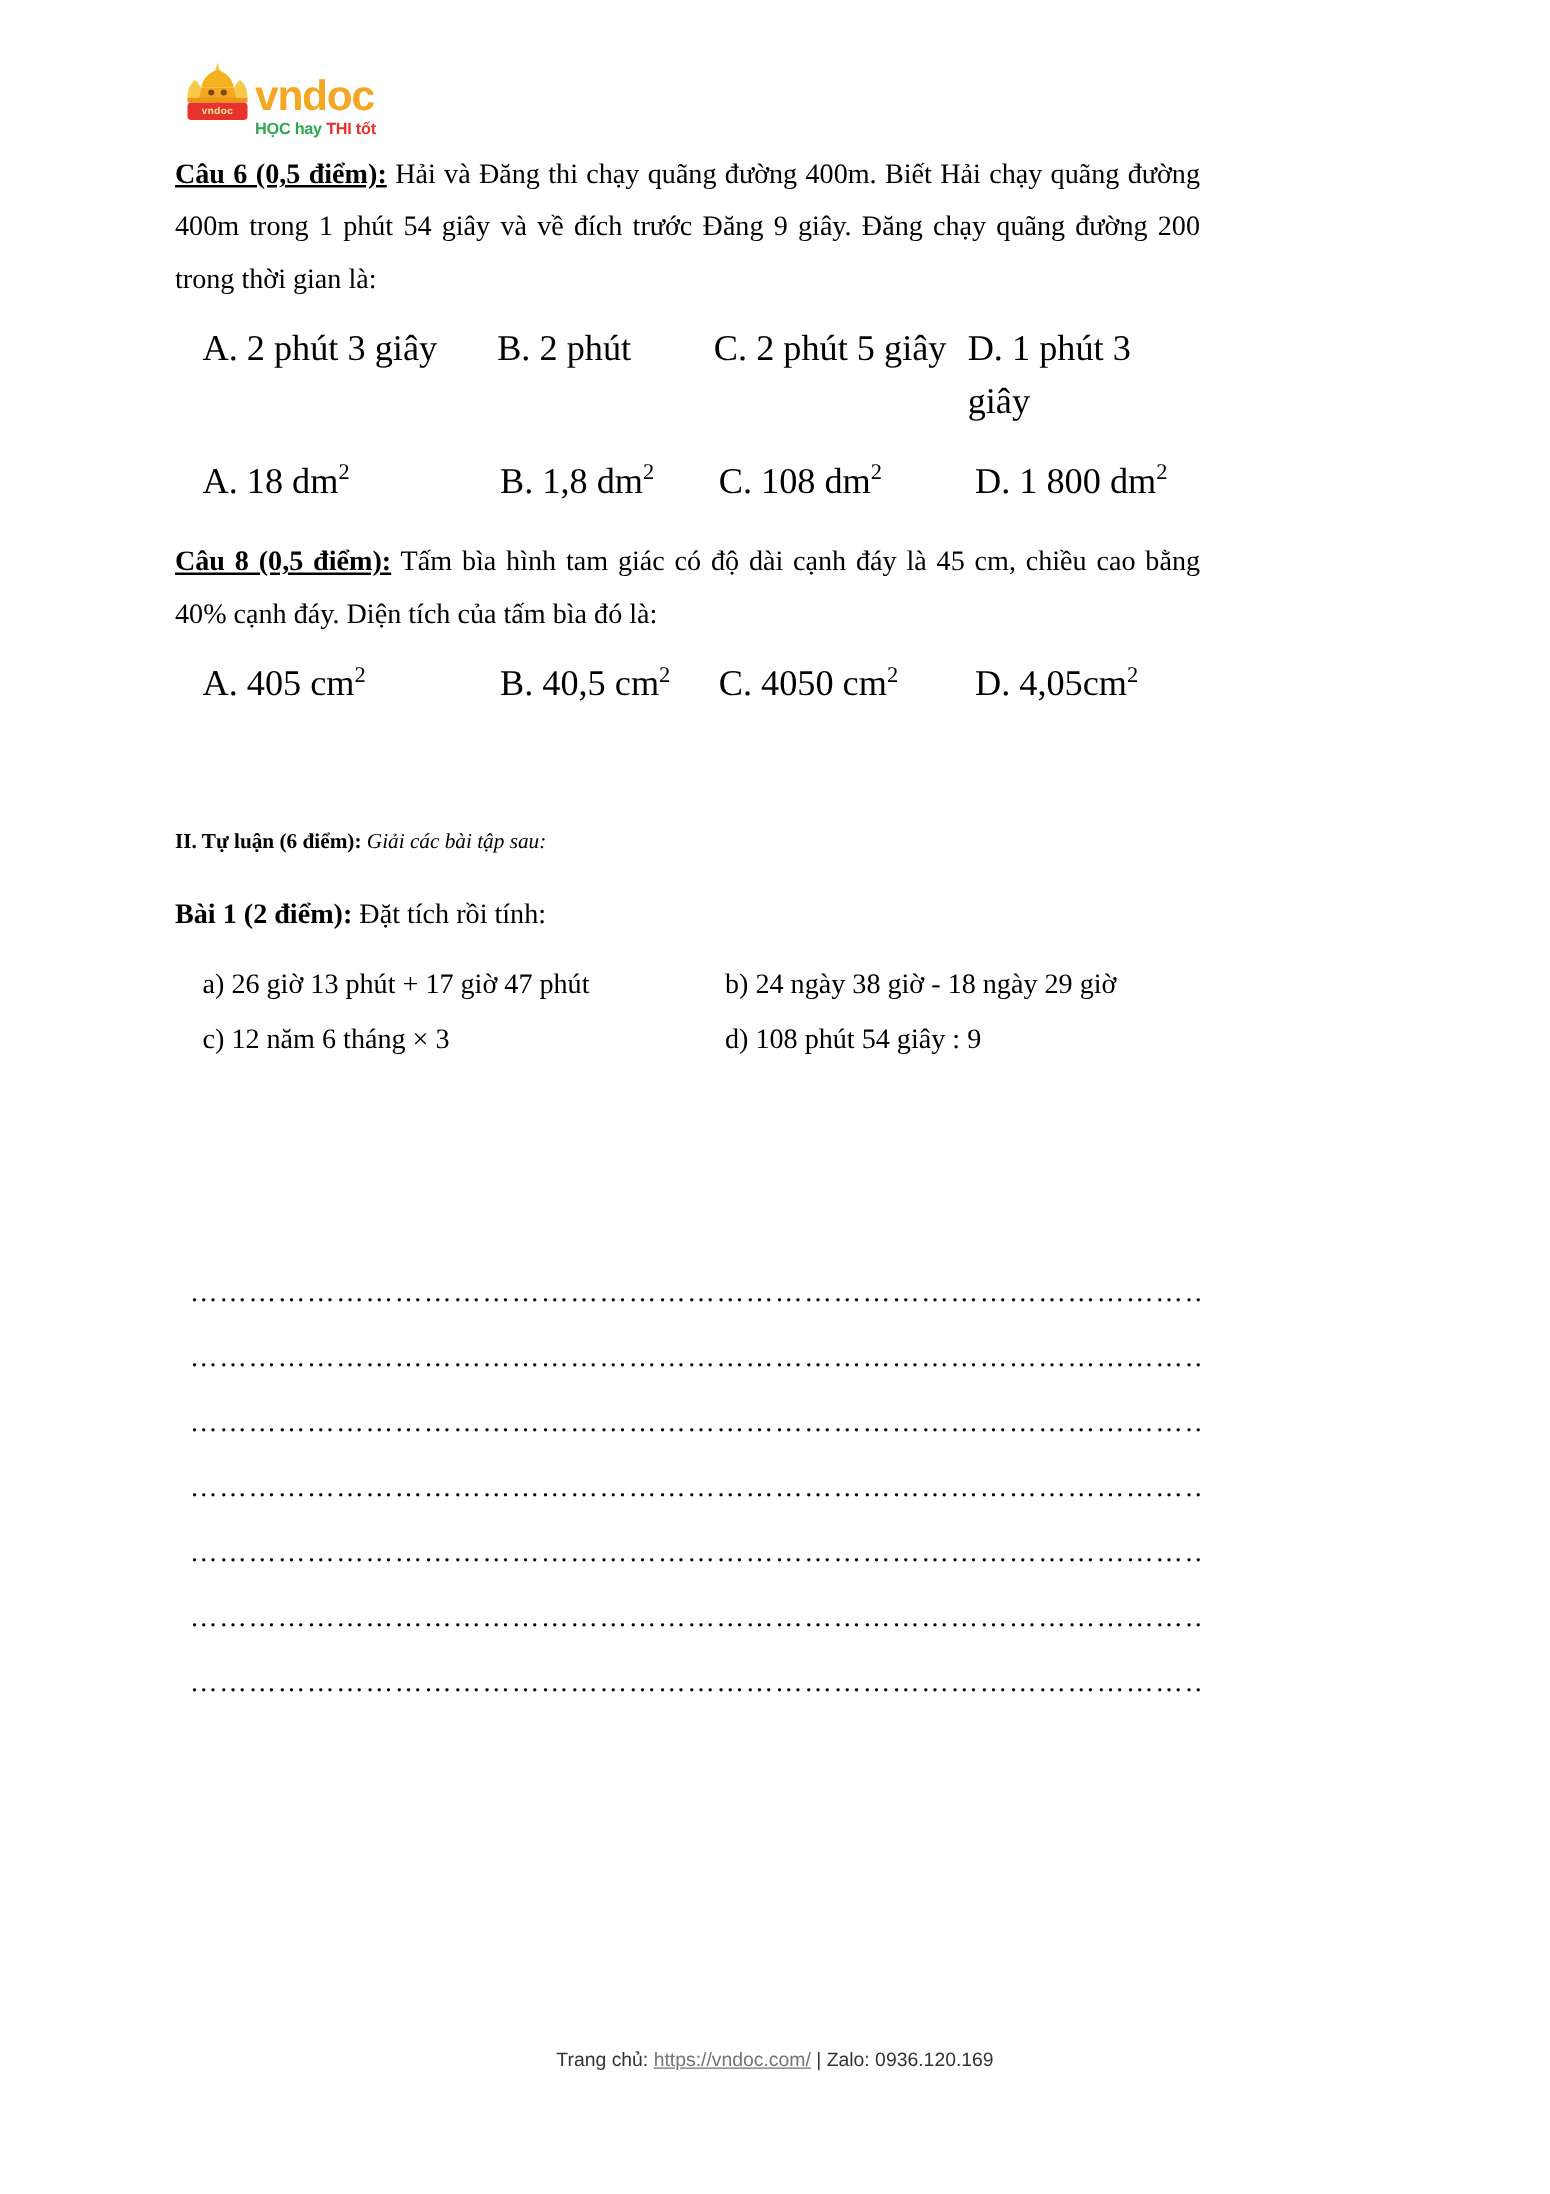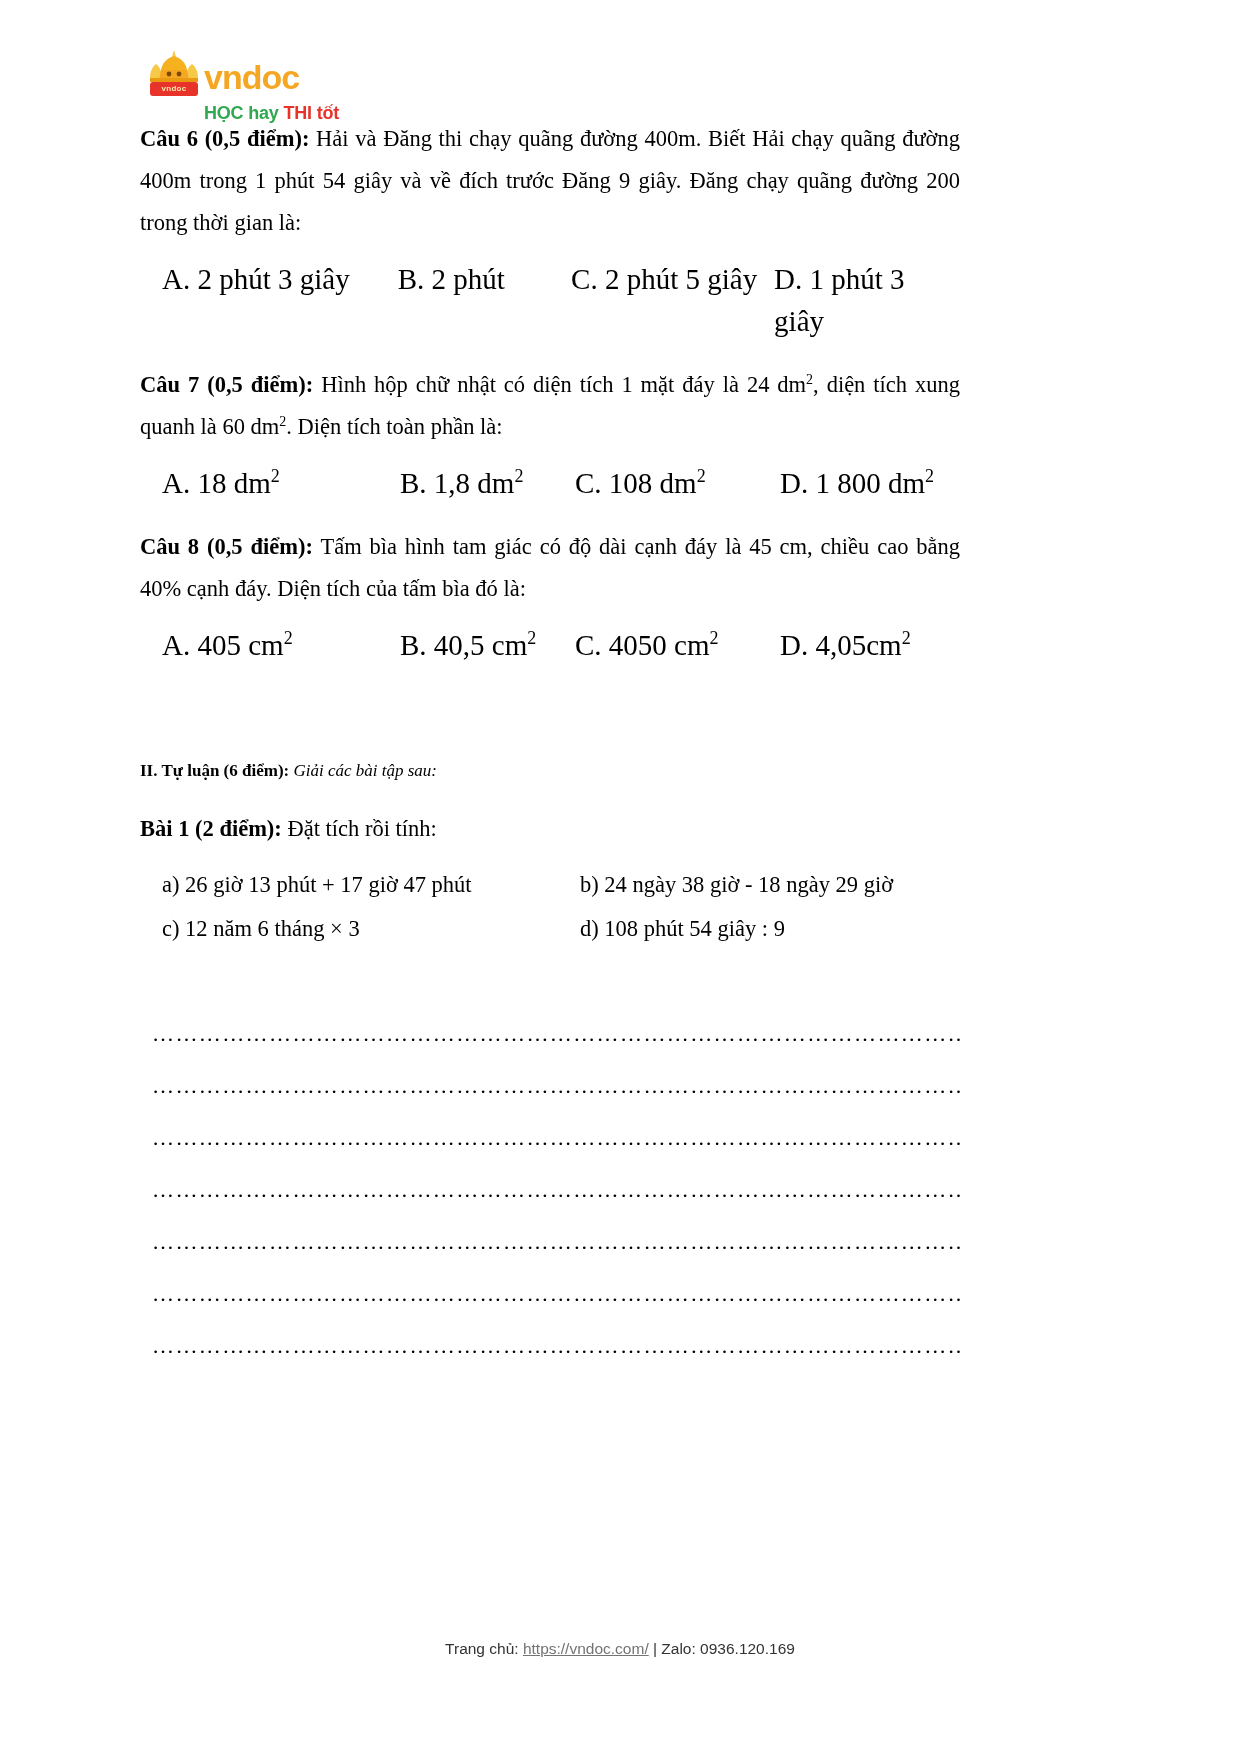--- a/index.html
+++ b/index.html
@@ -69,44 +69,44 @@
     font-weight: bold;
     font-size: 34px;
     line-height: 34px;
     color: #f5a623;
     letter-spacing: -1px;
     margin-bottom: 2px;
   }
   .logo-tag {
     font-family: "Liberation Sans", sans-serif;
     font-weight: bold;
-    font-size: 18px;
+    font-size: 13px;
     line-height: 14px;
-    margin-top: 10px;
+    margin-top: 0;
     margin-left: 56px;
     letter-spacing: -0.2px;
     white-space: nowrap;
   }
   .tag-hoc { color: #2fa84f; }
   .tag-thi { color: #e8332a; }
 
   
   .content {
     position: absolute;
     left: 140px;
     top: 118px;
     width: 820px;
   }
   .q {
     font-size: 22.5px;
     line-height: 42px;
     text-align: justify;
     margin: 0 0 4px 0;
   }
-  .q b { font-weight: bold; }
+  .q b { font-weight: bold; text-decoration: underline; }
   .opts {
     display: flex;
     font-size: 29px;
     line-height: 42px;
     margin: 14px 0 22px 0;
     padding-left: 22px;
   }
   .opts span { display: inline-block; }
   .o1 { width: 238px; }
   .o2 { width: 175px; }
@@ -208,23 +208,20 @@
     <p class="q">
       <b>Câu 6 (0,5 điểm):</b><span> Hải và Đăng thi chạy quãng đường 400m. Biết Hải chạy quãng đường 400m trong 1 phút 54 giây và về đích trước Đăng 9 giây. Đăng chạy quãng đường 200 trong thời gian là:</span>
     </p>
     <div class="opts">
       <span class="o1">A. 2 phút 3 giây</span>
       <span class="o2">B. 2 phút</span>
       <span class="o3">C. 2 phút 5 giây</span>
       <span class="o4">D. 1 phút 3 giây</span>
     </div>
 
-    <p class="q">
-      <b>Câu 7 (0,5 điểm):</b><span> Hình hộp chữ nhật có diện tích 1 mặt đáy là 24 dm</span><sup>2</sup><span>, diện tích xung quanh là 60 dm</span><sup>2</sup><span>. Diện tích toàn phần là:</span>
-    </p>
     <div class="opts">
       <span class="o1"><span>A. 18 dm</span><sup>2</sup></span>
       <span class="o2"><span>B. 1,8 dm</span><sup>2</sup></span>
       <span class="o3"><span>C. 108 dm</span><sup>2</sup></span>
       <span class="o4"><span>D. 1 800 dm</span><sup>2</sup></span>
     </div>
 
     <p class="q">
       <b>Câu 8 (0,5 điểm):</b><span> Tấm bìa hình tam giác có độ dài cạnh đáy là 45 cm, chiều cao bằng 40% cạnh đáy. Diện tích của tấm bìa đó là:</span>
     </p>

